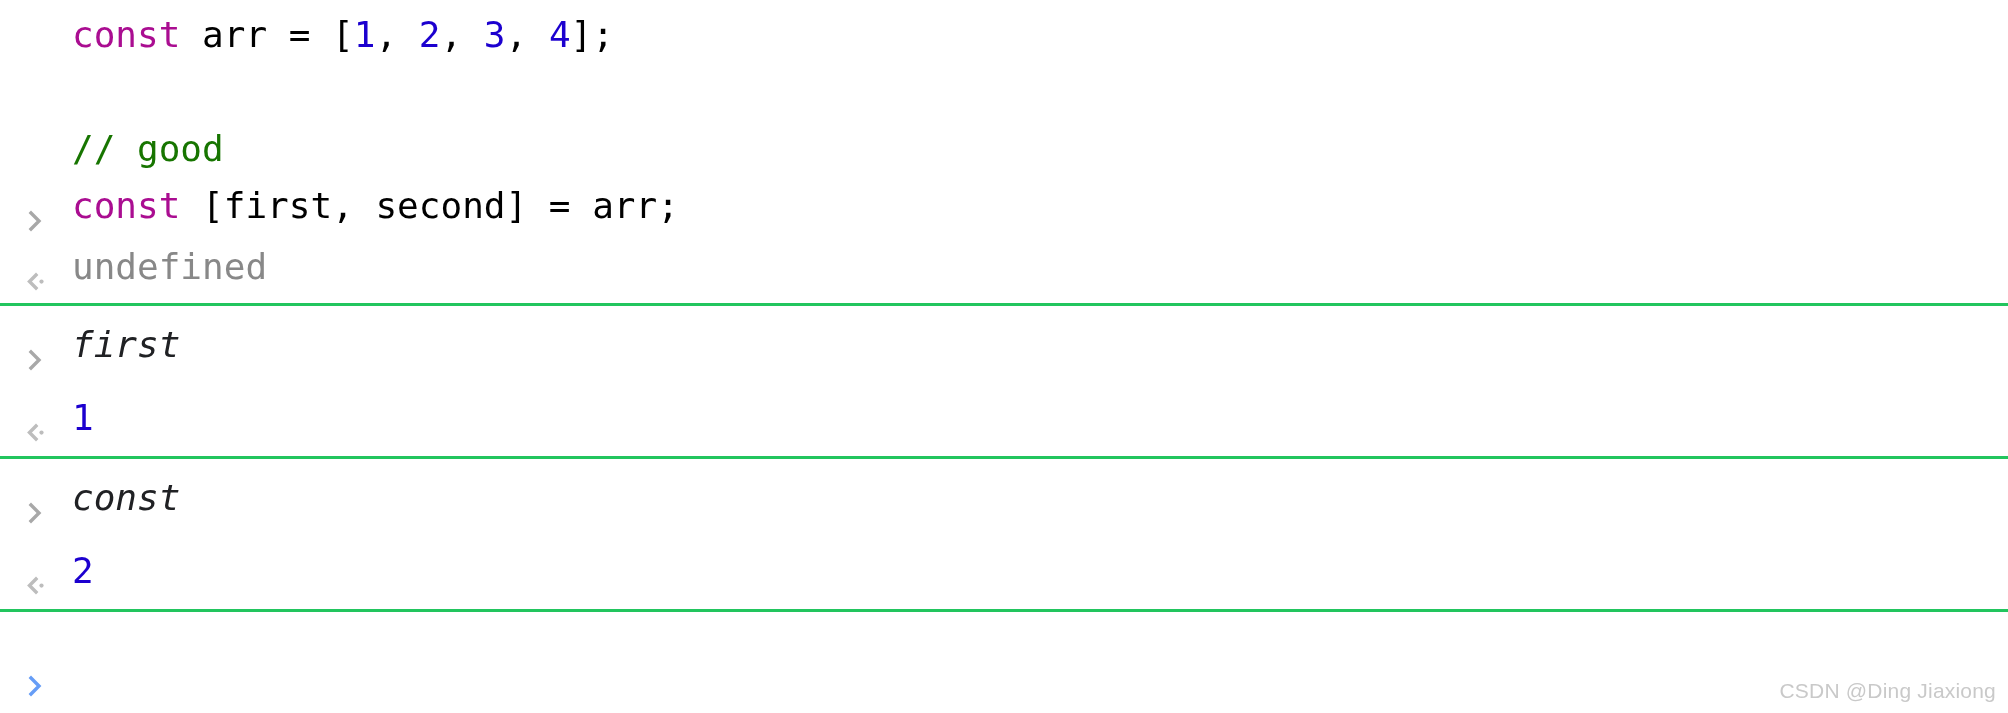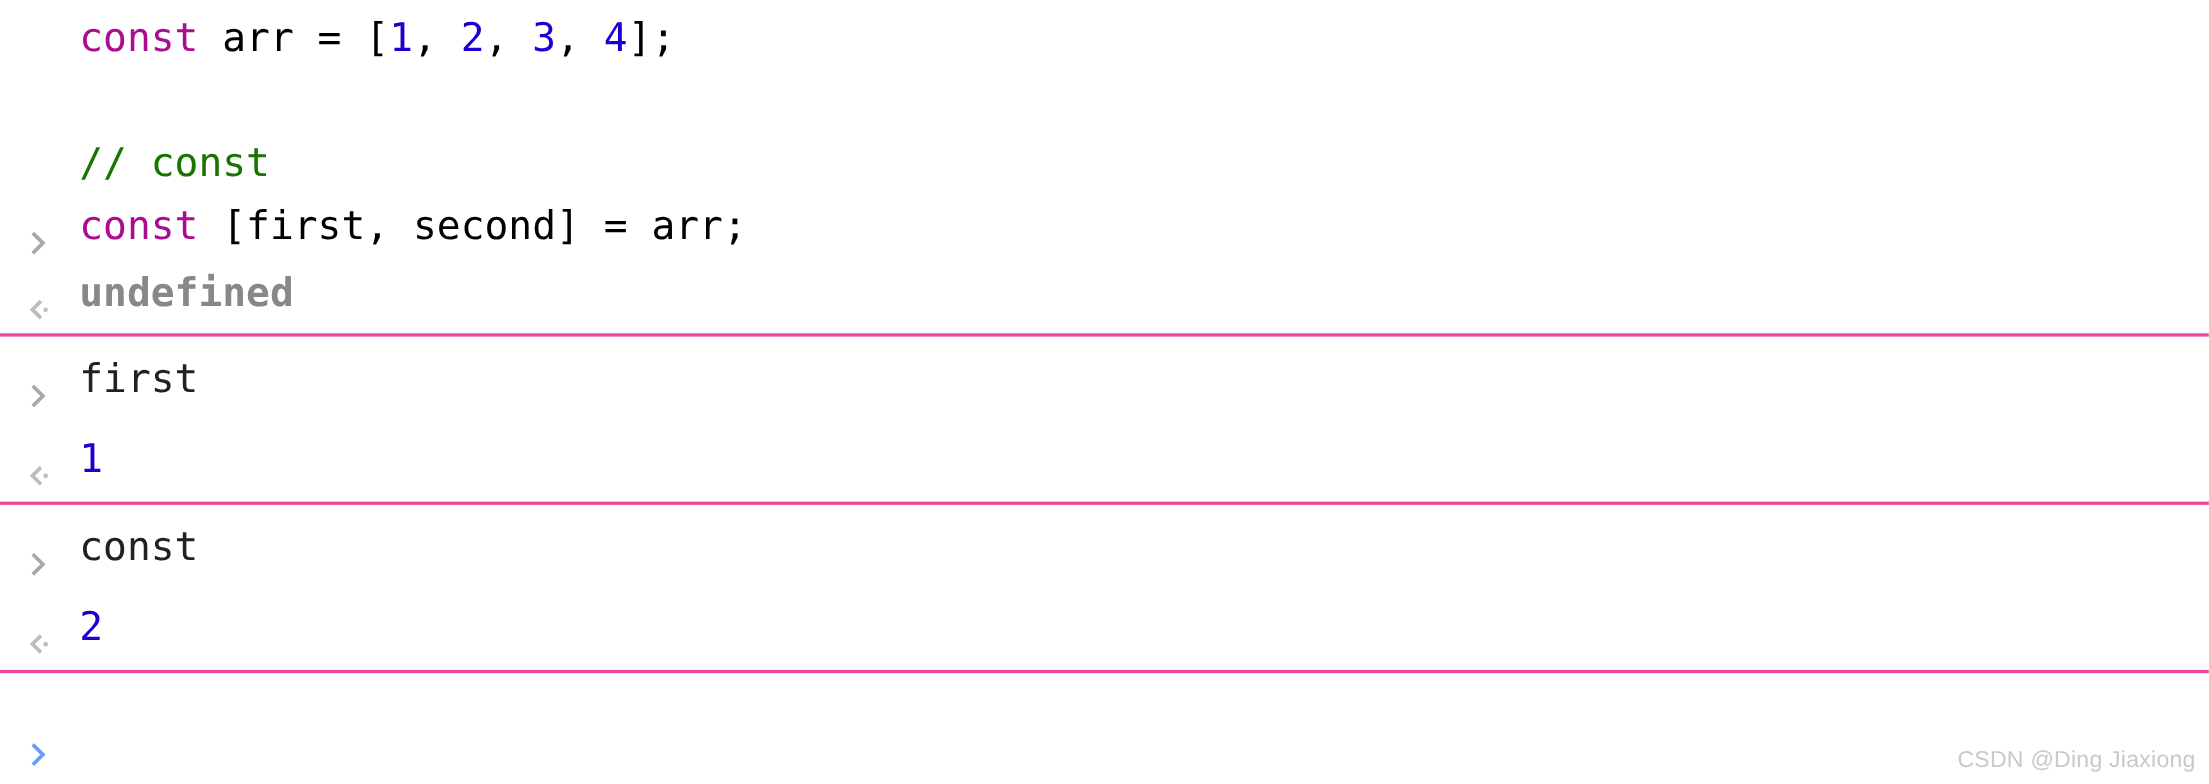--- a/index.html
+++ b/index.html
@@ -28,21 +28,22 @@
   
   .msg {
     position: relative;
     display: flex;
     align-items: flex-end;
     box-sizing: border-box;
     width: 100%;
     background: #ffffff;
   }
   .msg.divided {
-    border-top: 3px solid #ec4899;
+    border-top: 3px solid #22c55e;
+    font-style: italic;
   }
 
   .gutter {
     flex: 0 0 72px;
     width: 72px;
     display: flex;
     align-items: flex-start;
     justify-content: center;
     padding-top: 2px;
     user-select: none;
@@ -89,21 +90,21 @@
     font-family: "DejaVu Sans Mono", "Liberation Mono", monospace;
     font-size: 36px;
     line-height: 57px;
     color: #202124;
     white-space: pre;
   }
 
   
   #row-entry-1 { padding-top: 6px; padding-bottom: 2px; }
   #row-entry-1 .gutter { padding-top: 10px; }
-  #row-undefined { padding-top: 2px; padding-bottom: 8px; font-weight: bold; }
+  #row-undefined { padding-top: 2px; padding-bottom: 8px; }
   #row-undefined .gutter { padding-top: 8px; }
 
   #row-first-input { padding-top: 10px; padding-bottom: 8px; }
   #row-first-input .gutter { padding-top: 10px; }
   #row-first-output { padding-top: 8px; padding-bottom: 10px; }
   #row-first-output .gutter { padding-top: 8px; }
 
   #row-second-input { padding-top: 10px; padding-bottom: 8px; }
   #row-second-input .gutter { padding-top: 10px; }
   #row-second-output { padding-top: 8px; padding-bottom: 10px; }
@@ -144,21 +145,21 @@
     <div class="gutter">
       <span class="chev">
         <svg viewBox="0 0 26 26" xmlns="http://www.w3.org/2000/svg">
           <path d="M8 5 L16 13 L8 21" fill="none" stroke="#a8a8a8" stroke-width="3.4" stroke-linecap="square" stroke-linejoin="miter"></path>
         </svg>
       </span>
     </div>
     <div class="content">
       <div class="code"><span class="kw">const</span><span class="plain"> arr = [</span><span class="num">1</span><span class="plain">, </span><span class="num">2</span><span class="plain">, </span><span class="num">3</span><span class="plain">, </span><span class="num">4</span><span class="plain">];</span></div>
       <div class="code">&nbsp;</div>
-      <div class="code"><span class="comment">// const</span></div>
+      <div class="code"><span class="comment">// good</span></div>
       <div class="code"><span class="kw">const</span><span class="plain"> [first, second] = arr;</span></div>
     </div>
   </div>
 
   <div class="msg" id="row-undefined">
     <div class="gutter">
       <span class="chev">
         <svg viewBox="0 0 26 26" xmlns="http://www.w3.org/2000/svg">
           <path d="M13 6 L6.5 12.5 L13 19" fill="none" stroke="#bdbdbd" stroke-width="3.4" stroke-linecap="square" stroke-linejoin="miter"></path>
           <circle cx="18.5" cy="12.6" r="2.1" fill="#bdbdbd"></circle>

